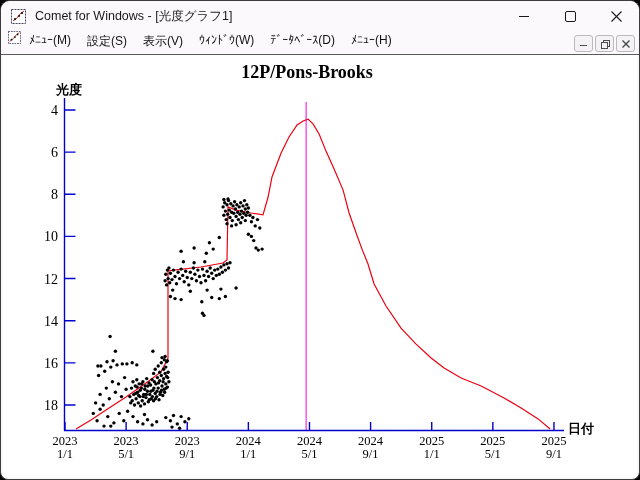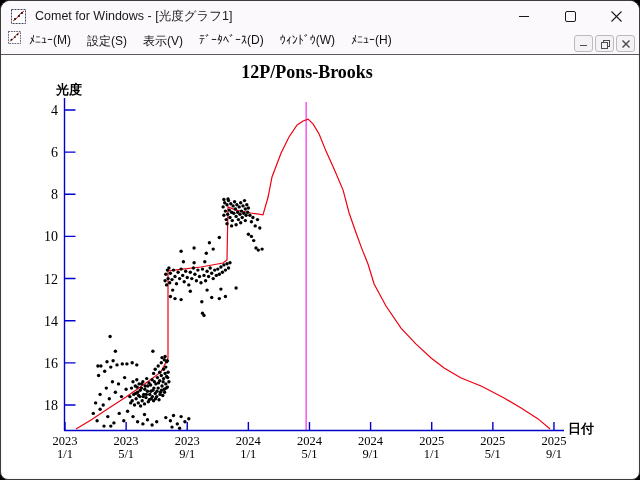--- a/index.html
+++ b/index.html
@@ -64,22 +64,22 @@
     <svg class="menu-icon" viewBox="0 0 15 15">
       <rect x="0.5" y="0.5" width="14" height="14" fill="#ffffff" stroke="#404060" stroke-width="1" stroke-dasharray="2,1"></rect>
       <polyline points="2,12 6,9 9,5 13,2" fill="none" stroke="#cc2222" stroke-width="1"></polyline>
       <circle cx="4" cy="10" r="1" fill="#000"></circle>
         <circle cx="8" cy="7" r="1" fill="#000"></circle>
         <circle cx="11" cy="4" r="1" fill="#000"></circle>
     </svg>
     <span class="menu-item">ﾒﾆｭｰ(M)</span>
     <span class="menu-item">設定(S)</span>
     <span class="menu-item">表示(V)</span>
+    <span class="menu-item">ｳｨﾝﾄﾞｳ(W)</span>
     <span class="menu-item">ﾃﾞｰﾀﾍﾞｰｽ(D)</span>
-    <span class="menu-item">ｳｨﾝﾄﾞｳ(W)</span>
     <span class="menu-item">ﾒﾆｭｰ(H)</span>
     <div class="mdi-controls">
       <div class="mdi-btn">
           <div class="mdi-min"></div>
         </div>
       <div class="mdi-btn">
         <div class="mdi-restore">
             <div class="r1"></div>
             <div class="r2"></div>
           </div>

